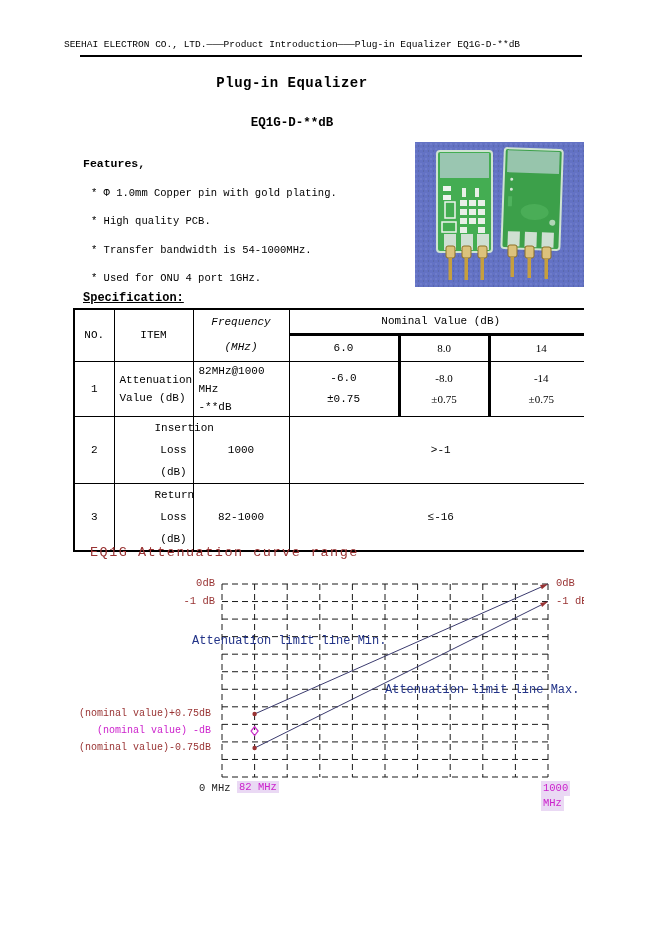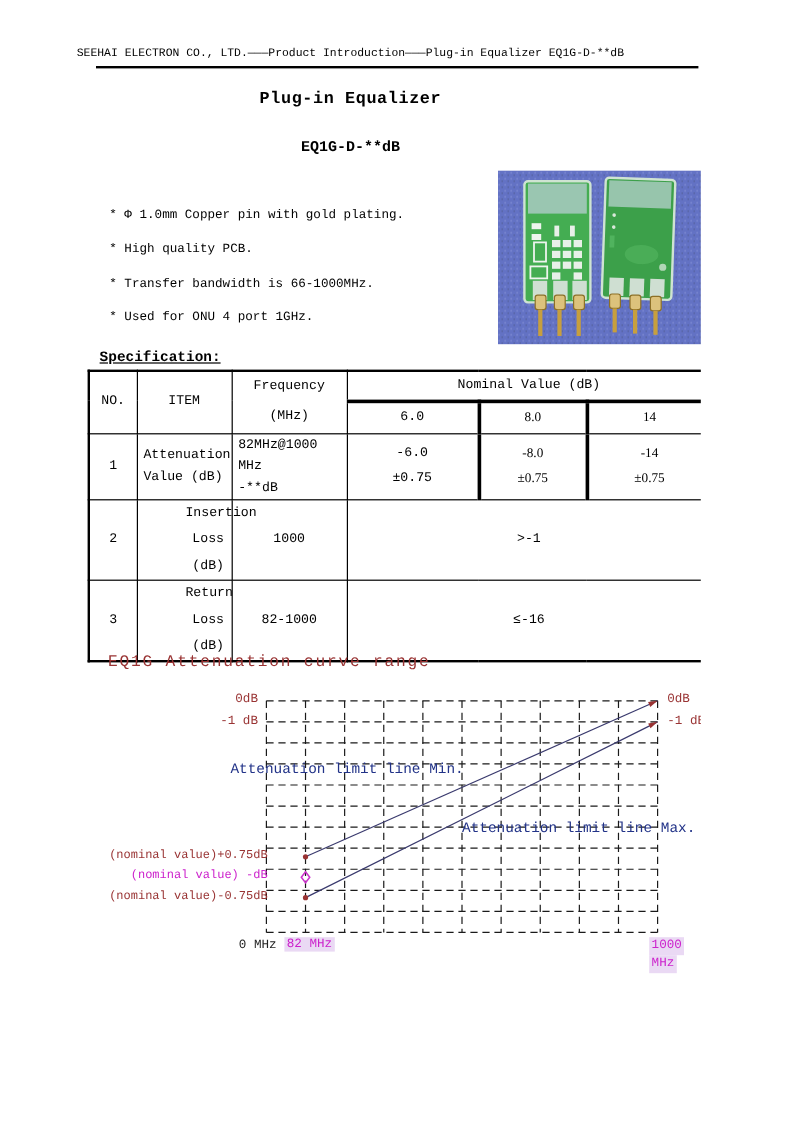--- a/index.html
+++ b/index.html
@@ -26,57 +26,58 @@
 
   
   .spec-heading{position:absolute;left:83px;top:291px;font-size:12px;font-weight:bold;
                 text-decoration:underline;}
   table.spec{position:absolute;left:73px;top:308px;width:519px;border-collapse:collapse;
              table-layout:fixed;font-size:11px;border:2px solid #000;}
   table.spec th,table.spec td{border:1px solid #000;text-align:center;font-weight:normal;
              padding:0;vertical-align:middle;}
   .b-thick{border-bottom:3px solid #000 !important;}
   .l-thick{border-left:3px solid #000 !important;font-family:Liberation Serif, serif;}
-  .two26 div{line-height:25px;}
+  .two26 div{line-height:25px;font-style:italic;}
   .two18 div{line-height:18px;}
   .two21 div{line-height:21px;}
   .two22 div{line-height:22px;padding-left:40px;}
   .cell-left{text-align:left !important;padding-left:5px !important;}
   .spec-note{position:absolute;left:75px;top:502px;font-size:10.5px;}
 
   
   .chart-title{position:absolute;left:90px;top:545px;font-size:13.5px;letter-spacing:1.5px;
                color:#993333;white-space:nowrap;}
   .chart-svg{position:absolute;left:222px;top:584px;overflow:visible;}
   .lbl{position:absolute;font-size:10.5px;white-space:nowrap;}
   .maroon{color:#993333;}
   .magenta{color:#cc22cc;}
   .mag-bg{background:#ead9f4;padding:0 2px;}
   .navy{color:#223388;font-size:12px;}
   .ralign{left:0;width:211px;text-align:right;}
   .ralign215{left:0;width:215px;text-align:right;}
-  .lbl-small{font-size:10px;padding-left:12px;}
+  .lbl-small{font-size:10px;}
   .x1000 span{display:inline-block;}
   .x1000{line-height:15px;text-align:left;}
 </style>
 </head>
 <body>
 
 <div class="page">
 
   <div class="header-strip">SEEHAI ELECTRON CO., LTD.———Product Introduction———Plug-in Equalizer EQ1G-D-**dB</div>
   <div class="header-rule"></div>
 
   <div class="doc-title">Plug-in Equalizer</div>
   <div class="doc-model">EQ1G-D-**dB</div>
 
   <div class="features">
+    <div class="features-heading">Features,</div>
     <div class="feature-item">* Φ 1.0mm Copper pin with gold plating.</div>
     <div class="feature-item">* High quality PCB.</div>
-    <div class="feature-item">* Transfer bandwidth is 66-1000MHz.</div>
+    <div class="feature-item">* Transfer bandwidth is 54-1000MHz.</div>
     <div class="feature-item">* Used for ONU 4 port 1GHz.</div>
   </div>
 
   <div class="photo">
     <svg width="170" height="145" viewBox="0 0 170 145">
       <defs>
         <pattern id="fab" width="5" height="5" patternUnits="userSpaceOnUse">
           <rect width="5" height="5" fill="#6372c4"></rect>
           <circle cx="1" cy="2" r="0.8" fill="#7b88d2"></circle>
           <circle cx="3.5" cy="4" r="0.7" fill="#55629f"></circle>

